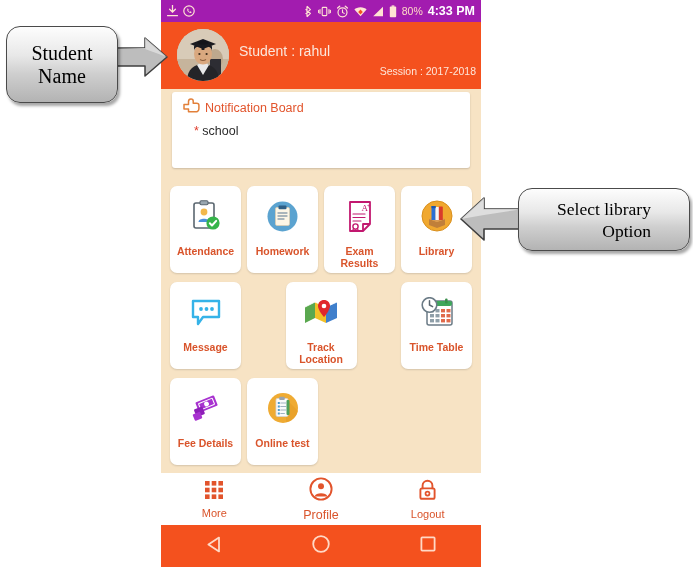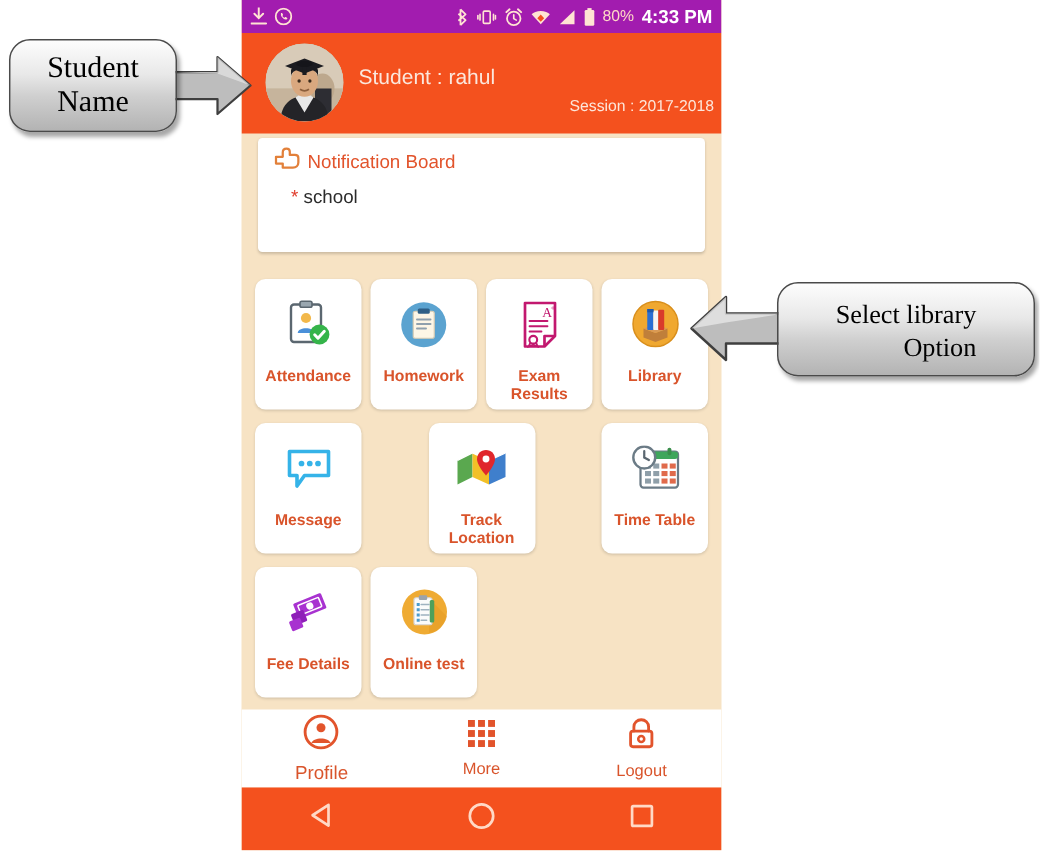--- a/index.html
+++ b/index.html
@@ -218,21 +218,21 @@
     justify-content: center;
     text-align: center;
     font-family: "Liberation Serif", serif;
     color: #000000;
     box-sizing: border-box;
   }
   .callout .arrow { position: absolute; }
 
   #callout-student .box {
     left: 6px; top: 16px;
-    width: 112px; height: 62px;
+    width: 112px; height: 77px;
     font-size: 20px;
     line-height: 23px;
     font-family: Liberation Serif, serif;
   }
   #callout-student .arrow { left: 112px; top: 27px; }
 
   #callout-library .box {
     left: 58px; top: 6px;
     width: 172px; height: 63px;
     font-size: 17.5px;
@@ -497,48 +497,48 @@
         </div>
         <div class="lbl">Online test</div>
       </div>
 
       <div class="tile empty"></div>
       <div class="tile empty"></div>
     </div>
   </div>
 
   <div id="bottomnav">
-    <div class="navitem big">
-      <span>
-        <svg width="24" height="24" viewBox="0 0 24 24">
-          <circle cx="12" cy="12" r="10.6" fill="none" stroke="#E2542C" stroke-width="1.9"></circle>
-          <circle cx="12" cy="9.2" r="3" fill="#E2542C"></circle>
-          <path d="M5.6 19.4 C6.6 15.2 17.4 15.2 18.4 19.4 Z" fill="#E2542C"></path>
-        </svg>
-      </span>
-      <span class="nlbl">Profile</span>
-    </div>
     <div class="navitem">
       <span>
         <svg width="20" height="20" viewBox="0 0 20 20">
           <g fill="#E2542C">
             <rect x="1" y="1" width="4.6" height="4.6"></rect>
               <rect x="7.7" y="1" width="4.6" height="4.6"></rect>
               <rect x="14.4" y="1" width="4.6" height="4.6"></rect>
             <rect x="1" y="7.7" width="4.6" height="4.6"></rect>
               <rect x="7.7" y="7.7" width="4.6" height="4.6"></rect>
               <rect x="14.4" y="7.7" width="4.6" height="4.6"></rect>
             <rect x="1" y="14.4" width="4.6" height="4.6"></rect>
               <rect x="7.7" y="14.4" width="4.6" height="4.6"></rect>
               <rect x="14.4" y="14.4" width="4.6" height="4.6"></rect>
           </g>
         </svg>
       </span>
       <span class="nlbl">More</span>
     </div>
+    <div class="navitem big">
+      <span>
+        <svg width="24" height="24" viewBox="0 0 24 24">
+          <circle cx="12" cy="12" r="10.6" fill="none" stroke="#E2542C" stroke-width="1.9"></circle>
+          <circle cx="12" cy="9.2" r="3" fill="#E2542C"></circle>
+          <path d="M5.6 19.4 C6.6 15.2 17.4 15.2 18.4 19.4 Z" fill="#E2542C"></path>
+        </svg>
+      </span>
+      <span class="nlbl">Profile</span>
+    </div>
     <div class="navitem">
       <span>
         <svg width="21" height="22" viewBox="0 0 21 22">
           <path d="M5.6 9.4 V6.6 C5.6 3.8 7.8 1.8 10.5 1.8 C13.2 1.8 15.4 3.8 15.4 6.6 V9.4" fill="none" stroke="#E2542C" stroke-width="1.9" stroke-linecap="round"></path>
           <rect x="3.4" y="9.4" width="14.2" height="10.4" rx="1.6" fill="none" stroke="#E2542C" stroke-width="1.9"></rect>
           <circle cx="10.5" cy="14.6" r="2" fill="none" stroke="#E2542C" stroke-width="1.7"></circle>
         </svg>
       </span>
       <span class="nlbl">Logout</span>
     </div>

